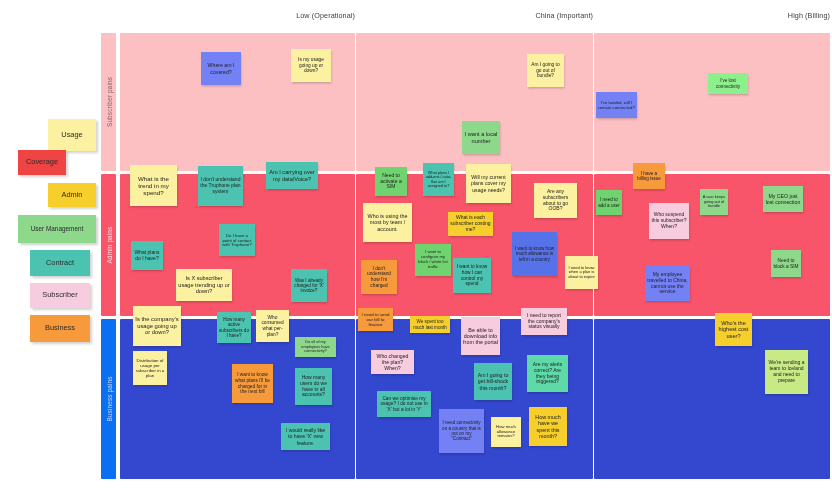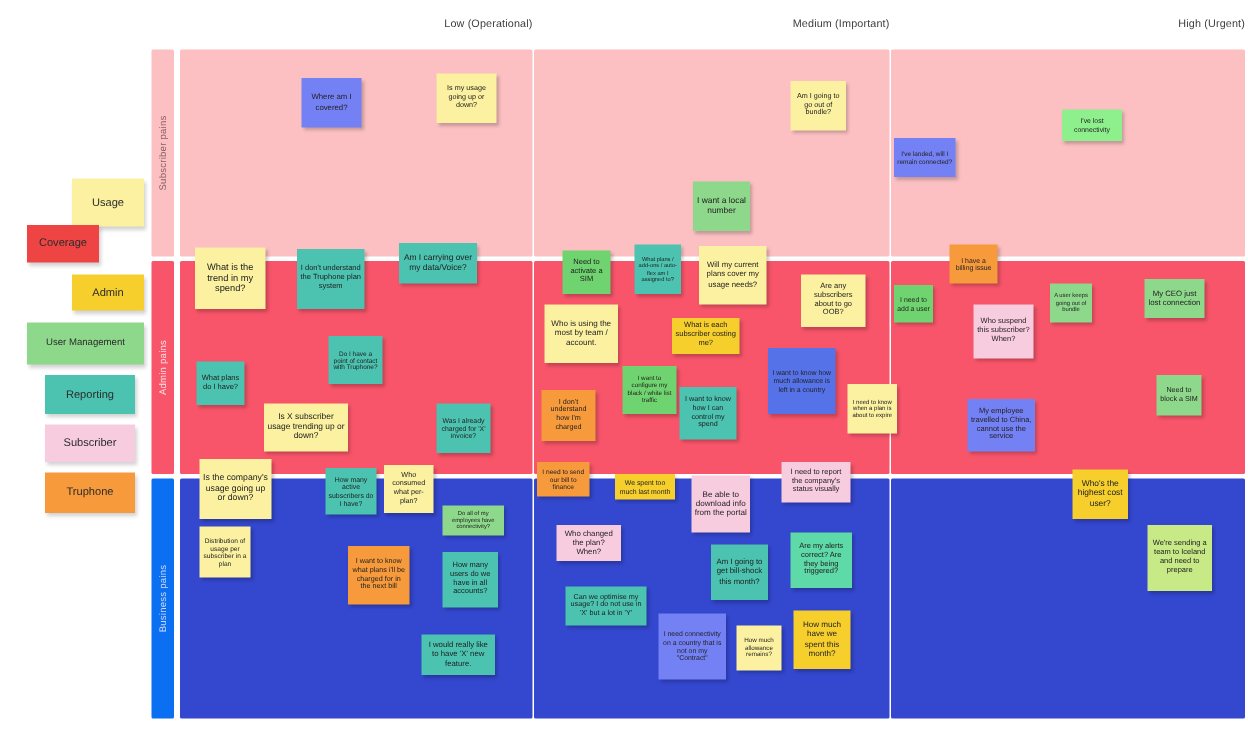--- a/index.html
+++ b/index.html
@@ -94,22 +94,22 @@
     hyphens: auto;
   }
 </style>
 </head>
 <body>
 
 <div id="board">
 
   <div id="col-headers">
       <div class="col-header" style="left: 120px; width: 235px;">Low (Operational)</div>
-      <div class="col-header" style="left: 356px; width: 237px;">Medium (Important)</div>
-      <div class="col-header" style="left: 594px; width: 236px;">High (Urgent)</div>
+      <div class="col-header" style="left: 356px; width: 237px;">China (Important)</div>
+      <div class="col-header" style="left: 594px; width: 236px;">High (Billing)</div>
     </div>
 
   <div id="row-rails">
       <div class="row-rail" style="top: 33px; height: 138px; background: rgb(252, 192, 194);">
         <span style="color: rgb(138, 95, 97);">Subscriber pains</span>
       </div>
       <div class="row-rail" style="top: 174px; height: 142px; background: rgb(248, 85, 106);">
         <span style="color: rgb(255, 221, 225);">Admin pains</span>
       </div>
       <div class="row-rail" style="top: 319px; height: 160px; background: rgb(10, 111, 240);">
@@ -127,23 +127,23 @@
       <div class="quad" style="left: 120px; top: 319px; width: 235px; height: 160px; background: rgb(52, 71, 207);"></div>
       <div class="quad" style="left: 356px; top: 319px; width: 237px; height: 160px; background: rgb(52, 71, 207);"></div>
       <div class="quad" style="left: 594px; top: 319px; width: 236px; height: 160px; background: rgb(52, 71, 207);"></div>
     </div>
 
   <div class="legend" id="legend">
       <div class="chip" style="position: absolute; left: 30px; top: 0px; width: 48px; height: 32px; background: rgb(251, 241, 160);">Usage</div>
       <div class="chip" style="position: absolute; left: 0px; top: 31px; width: 48px; height: 25px; background: #ef4444;">Coverage</div>
       <div class="chip" style="position: absolute; left: 30px; top: 64px; width: 48px; height: 24px; background: rgb(246, 207, 44);">Admin</div>
       <div class="chip" style="position: absolute; left: 0px; top: 96px; width: 78px; height: 28px; background: rgb(142, 216, 140); font-size: 6.4px;">User Management</div>
-      <div class="chip" style="position: absolute; left: 12px; top: 131px; width: 60px; height: 26px; background: rgb(75, 195, 176);">Reporting</div>
+      <div class="chip" style="position: absolute; left: 12px; top: 131px; width: 60px; height: 26px; background: rgb(75, 195, 176);">Contract</div>
       <div class="chip" style="position: absolute; left: 12px; top: 164px; width: 60px; height: 25px; background: rgb(248, 204, 223);">Subscriber</div>
-      <div class="chip" style="position: absolute; left: 12px; top: 196px; width: 60px; height: 27px; background: rgb(247, 154, 60);">Truphone</div>
+      <div class="chip" style="position: absolute; left: 12px; top: 196px; width: 60px; height: 27px; background: rgb(247, 154, 60);">Business</div>
     </div>
 
   <div id="notes">
       <div class="note" style="left: 201px; top: 52px; width: 40px; height: 33px; background: rgb(116, 129, 245); font-size: 5.2px;">Where am I covered?</div>
       <div class="note" style="left: 291px; top: 49px; width: 40px; height: 33px; background: rgb(251, 241, 160); font-size: 4.8px;">Is my usage going up or down?</div>
       <div class="note" style="left: 527px; top: 54px; width: 37px; height: 33px; background: rgb(251, 241, 160); font-size: 4.8px;">Am I going to go out of bundle?</div>
       <div class="note" style="left: 462px; top: 121px; width: 38px; height: 33px; background: rgb(142, 216, 140); font-size: 5.6px;">I want a local number</div>
       <div class="note" style="left: 596px; top: 92px; width: 41px; height: 26px; background: rgb(116, 129, 245); font-size: 4.3px;">I've landed, will I remain connected?</div>
       <div class="note" style="left: 708px; top: 73px; width: 40px; height: 21px; background: rgb(142, 240, 140); font-size: 4.6px;">I've lost connectivity</div>
       <div class="note" style="left: 633px; top: 163px; width: 32px; height: 26px; background: rgb(247, 154, 60); font-size: 4.6px;">I have a billing issue</div>

